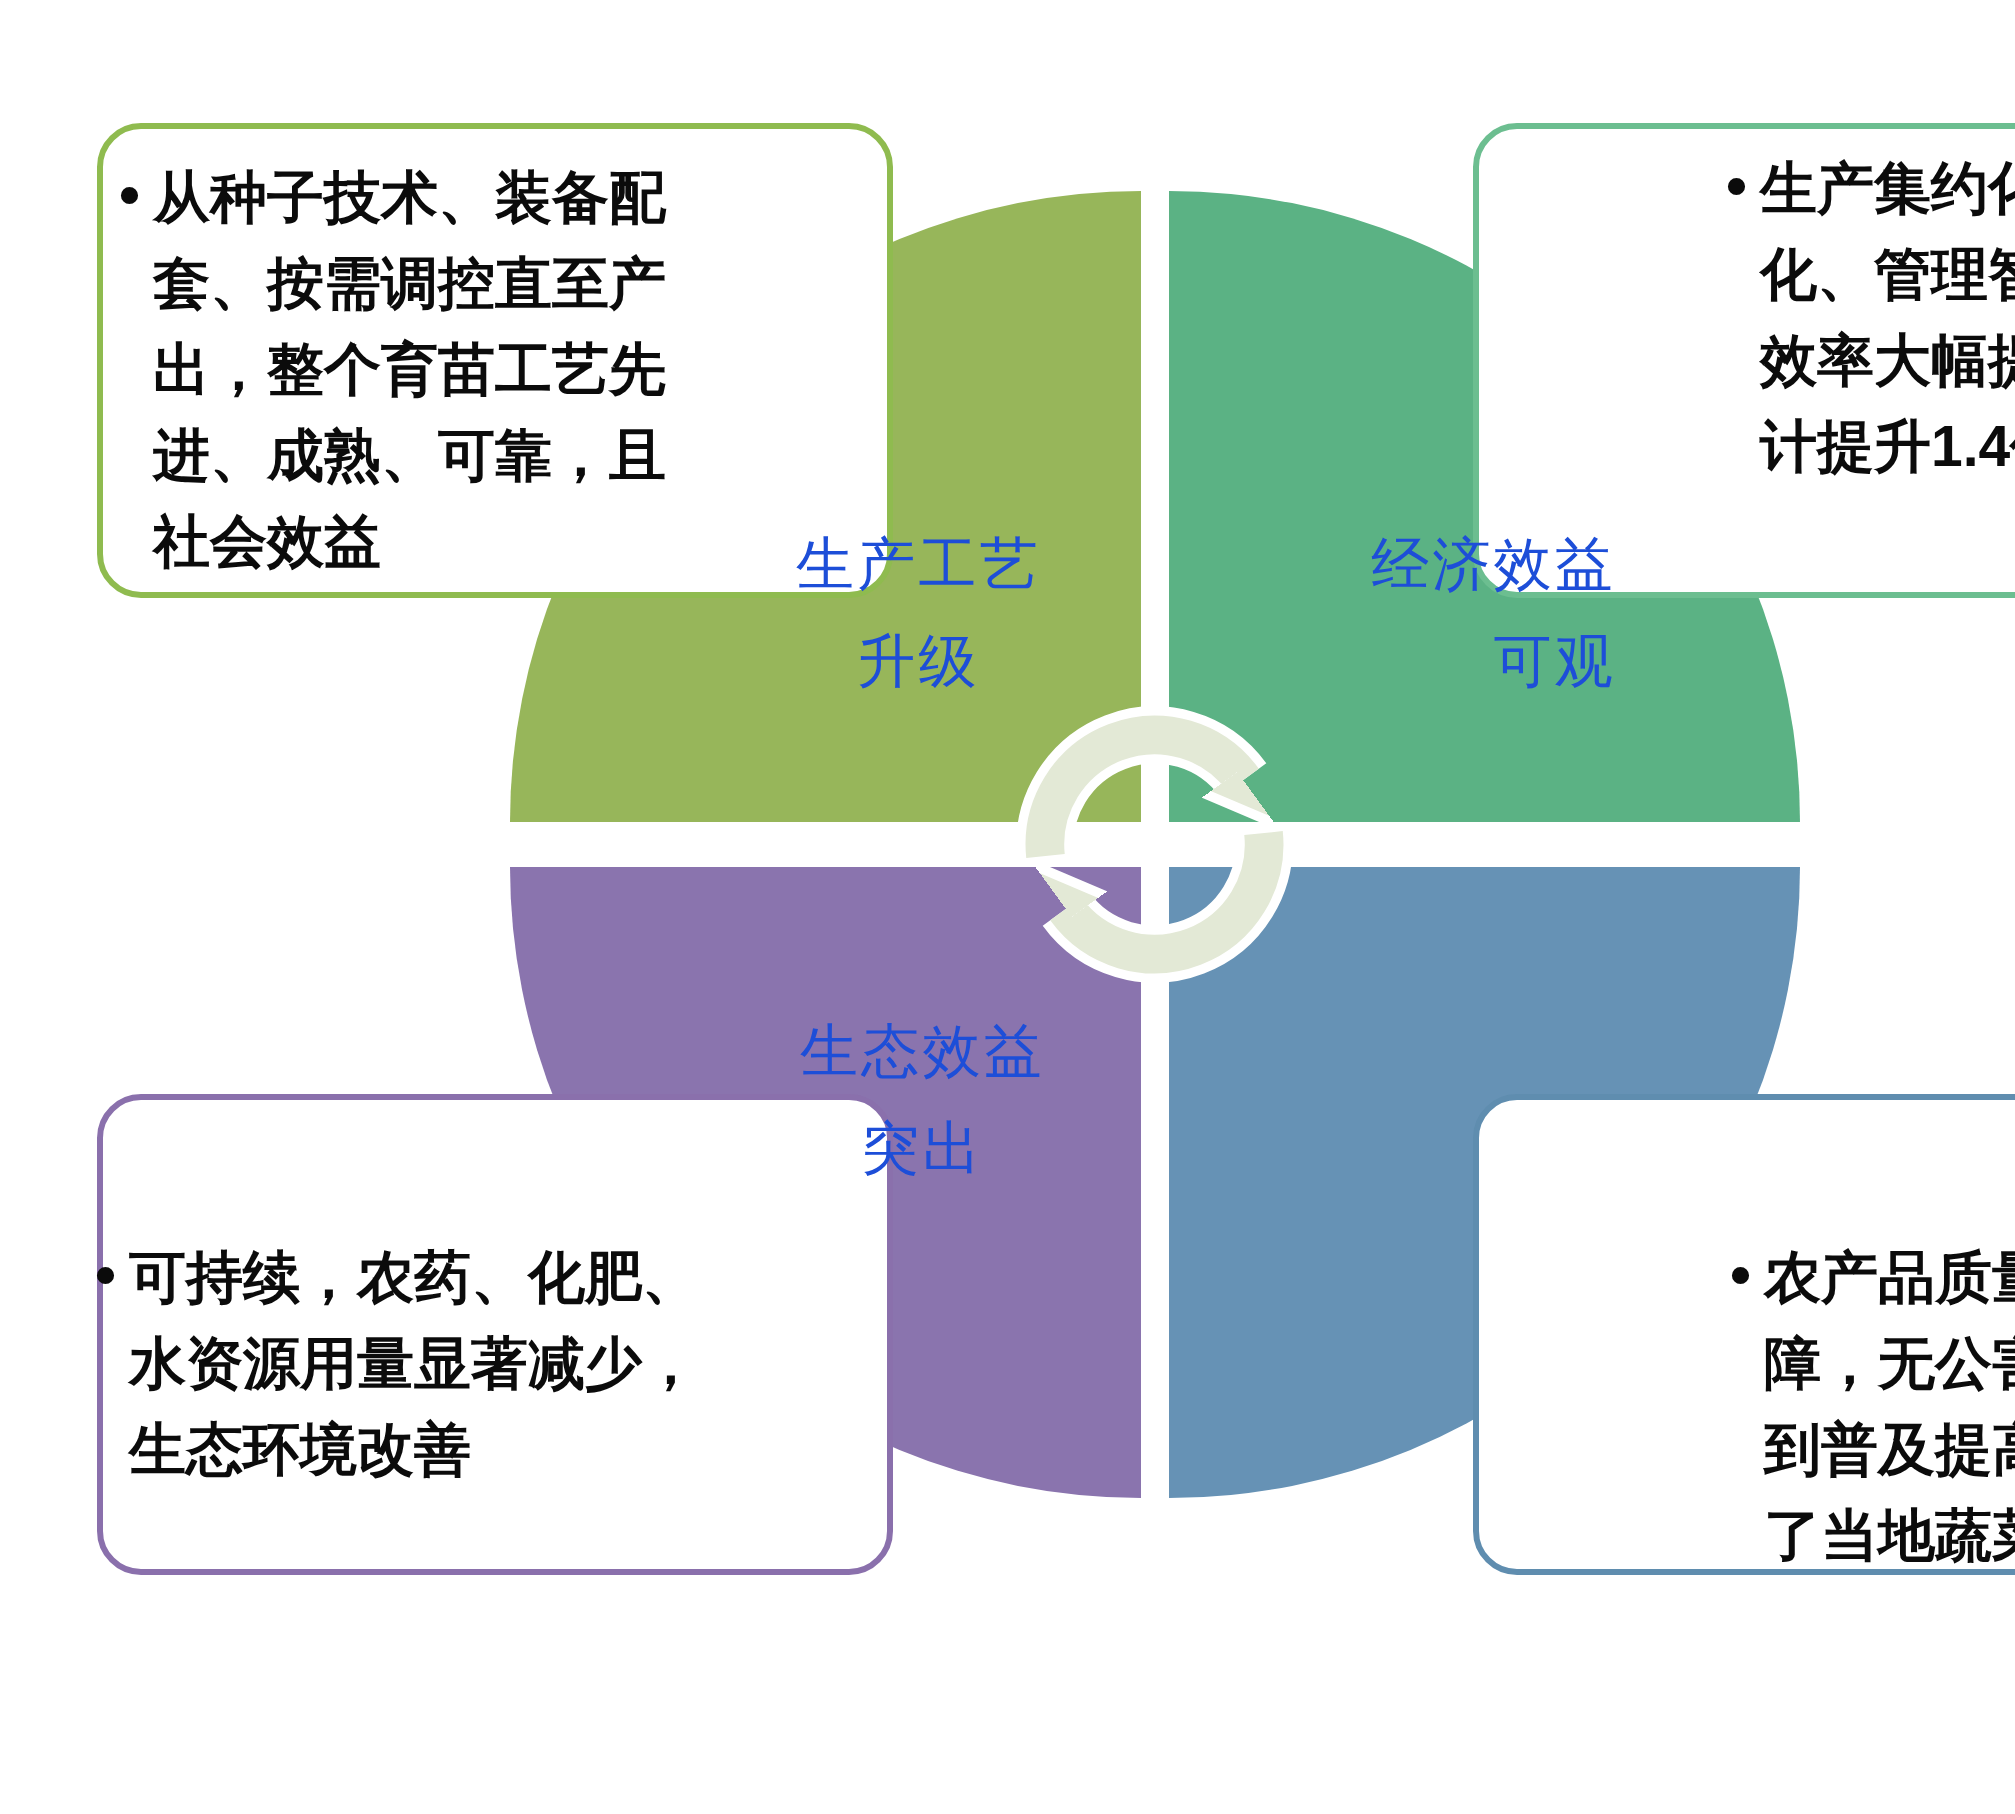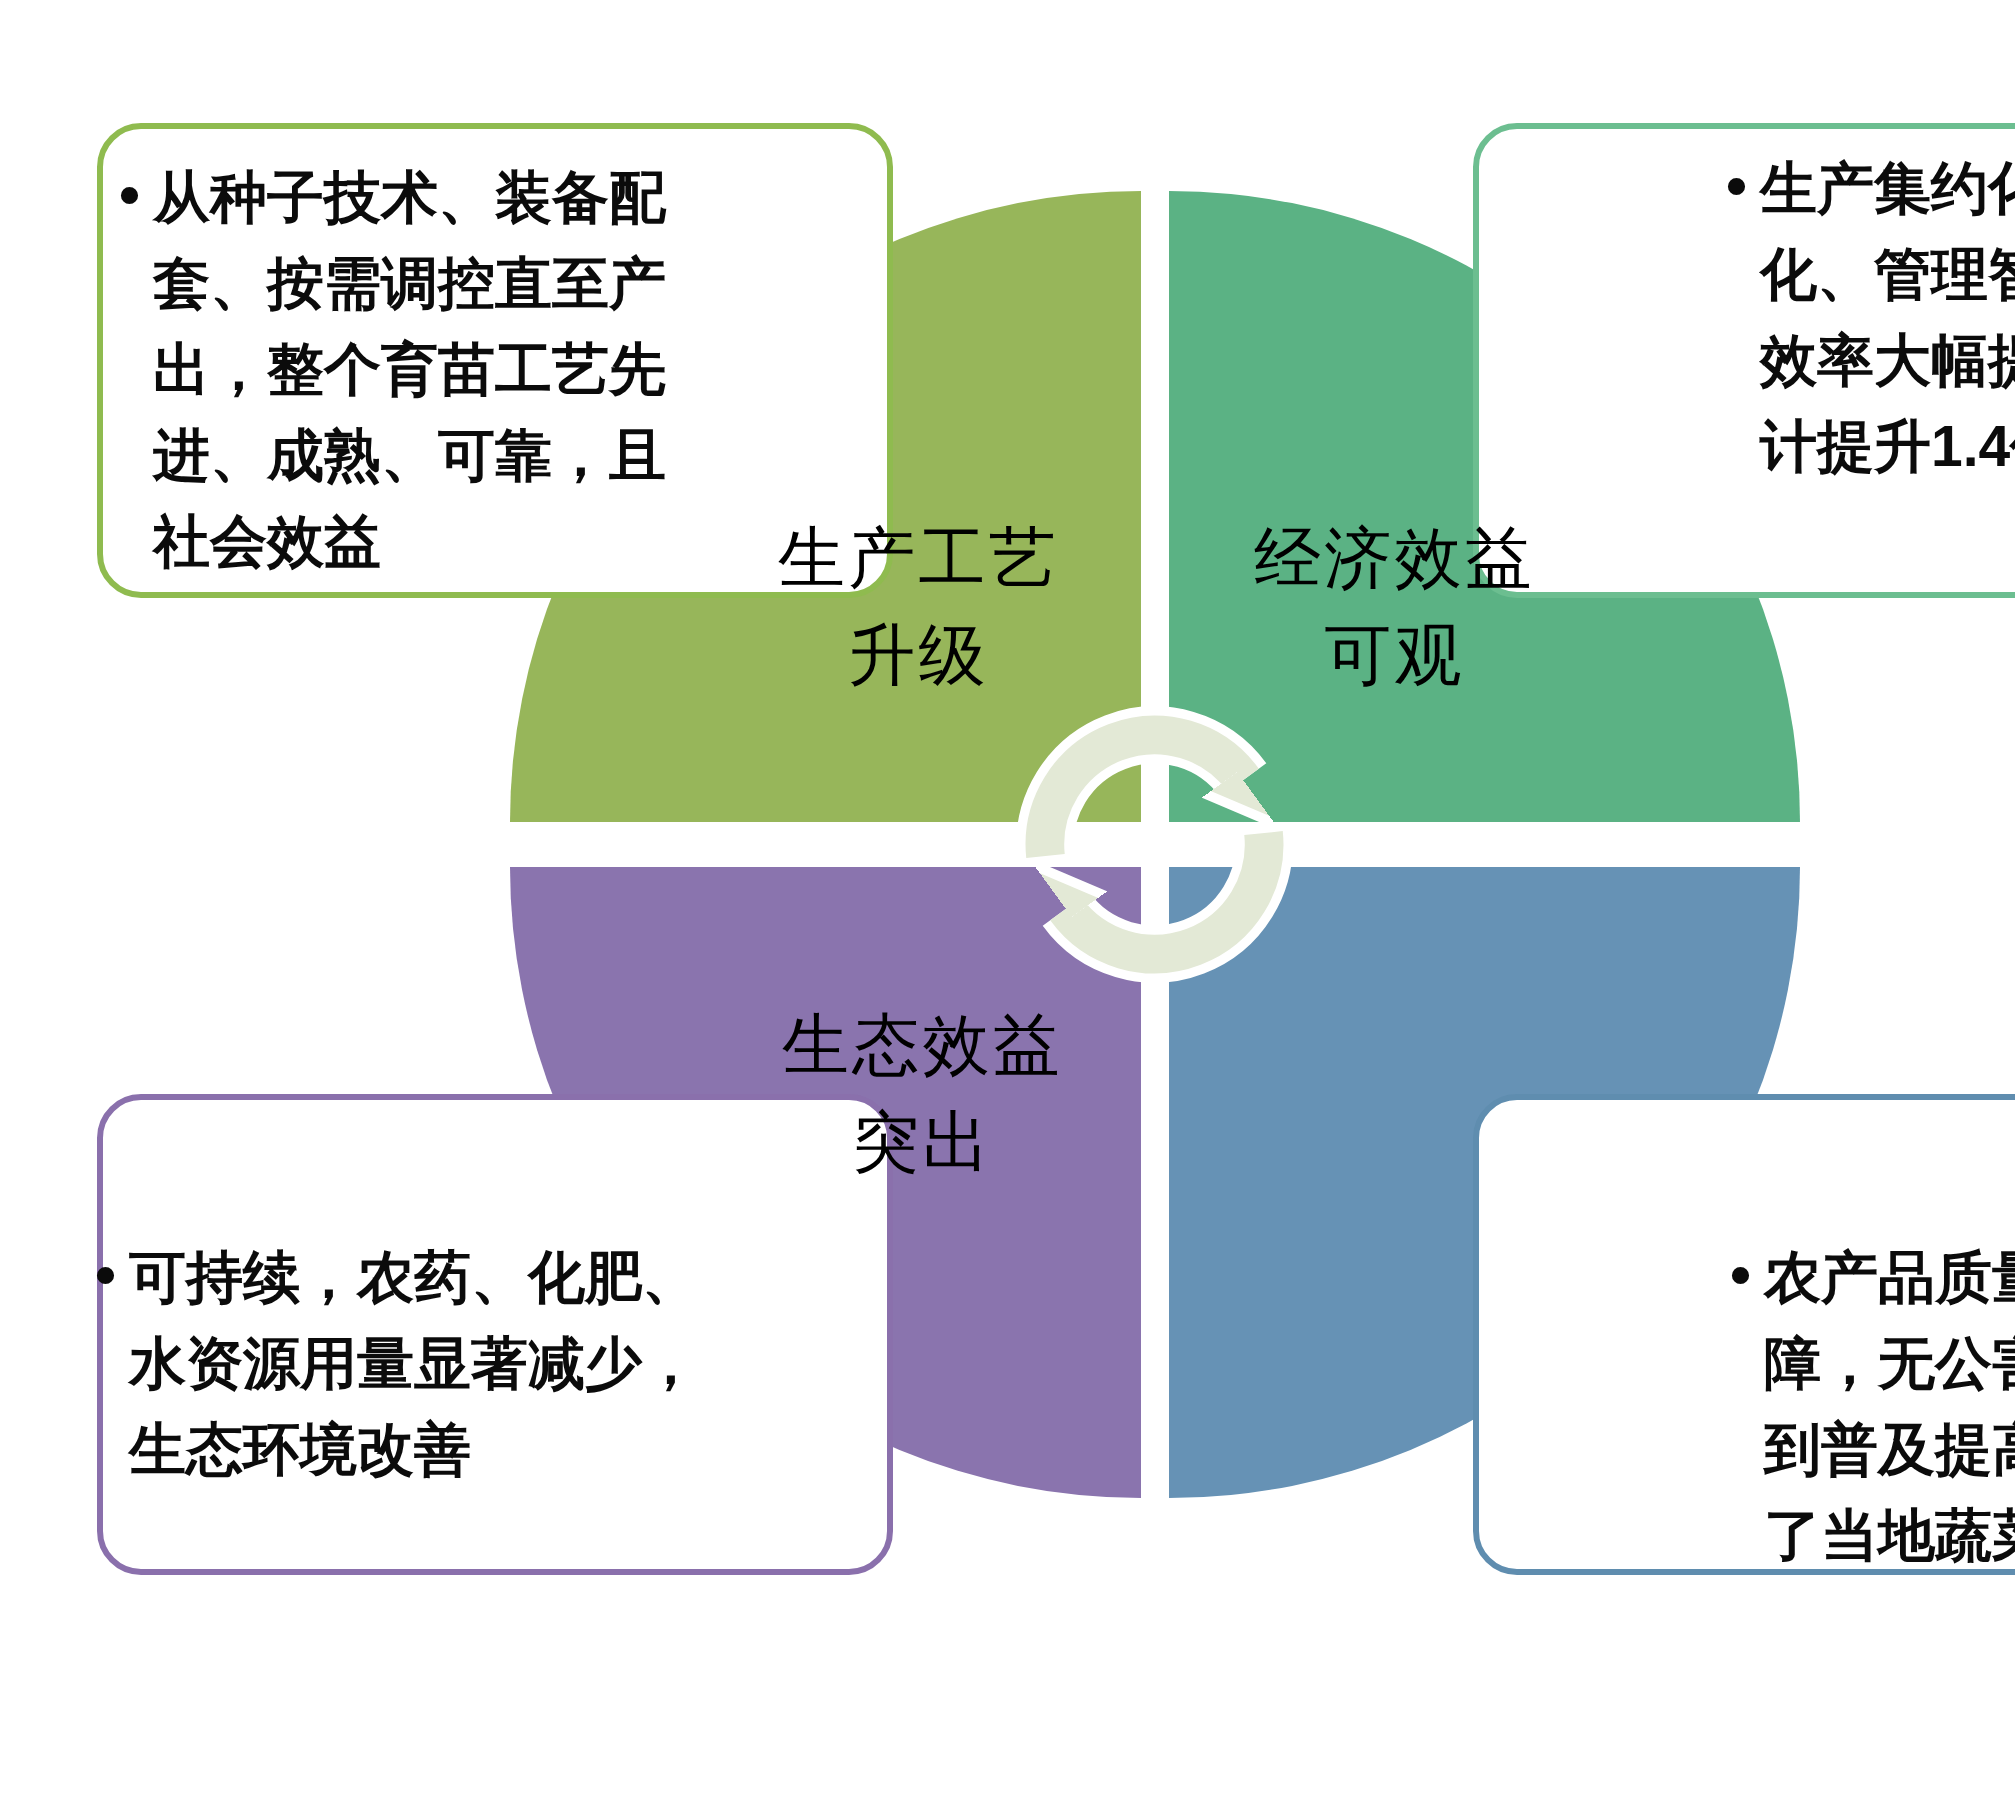--- a/index.html
+++ b/index.html
@@ -3,25 +3,25 @@
 <meta charset="utf-8">
 <style>
   html,body{margin:0;padding:0;background:#ffffff;}
   #stage{position:relative;width:2419px;height:1814px;background:#ffffff;overflow:hidden;
          font-family:"Liberation Sans", sans-serif;}
   .quad{position:absolute;width:631px;height:631px;}
   .quad.tl{left:510px;top:191px;background:#97B65A;border-radius:631px 0 0 0;}
   .quad.tr{left:1169px;top:191px;background:#5BB284;border-radius:0 631px 0 0;}
   .quad.bl{left:510px;top:867px;background:#8A74AE;border-radius:0 0 0 631px;}
   .quad.br{left:1169px;top:867px;background:#6692B5;border-radius:0 0 631px 0;}
-  .qlabel{position:absolute;width:443px;color:#000000;text-align:center;
-          font-family:Liberation Mono, monospace;
-          font-size:67px;line-height:97px;letter-spacing:3.2px;z-index:3;}
+  .qlabel{position:absolute;width:443px;color:#1d4ed8;text-align:center;
+          font-family:Liberation Sans, sans-serif;
+          font-size:58px;line-height:97px;letter-spacing:3.2px;z-index:3;}
   .qlabel.tl{left:697px;top:515px;}
-  .qlabel.tr{left:1173px;top:515px;}
+  .qlabel.tr{left:1173px;top:515px;text-align:right;}
   .qlabel.bl{left:701px;top:970px;margin-top:32px;}
   .qlabel.br{left:1173px;top:970px;}
   .callout{position:absolute;background:#ffffff;border-radius:44px;z-index:2;}
   .callout.tl{left:97px; top:123px; width:784px;height:463px;border:6.4px solid #8FBB4F;}
   .callout.tr{left:1473px;top:123px; width:862px;height:463px;border:6.4px solid #6CBE90;}
   .callout.bl{left:97px; top:1094px;width:784px;height:469px;border:6.4px solid #8A70AC;}
   .callout.br{left:1473px;top:1094px;width:862px;height:469px;border:6.4px solid #5F8DAF;}
   .ctext{position:absolute;z-index:4;color:#0b0b0b;font-weight:bold;
          font-size:57px;line-height:86px;padding-left:34px;}
   .ctext .bullet{position:absolute;left:0;top:-2.4px;font-size:60px;font-weight:bold;}

